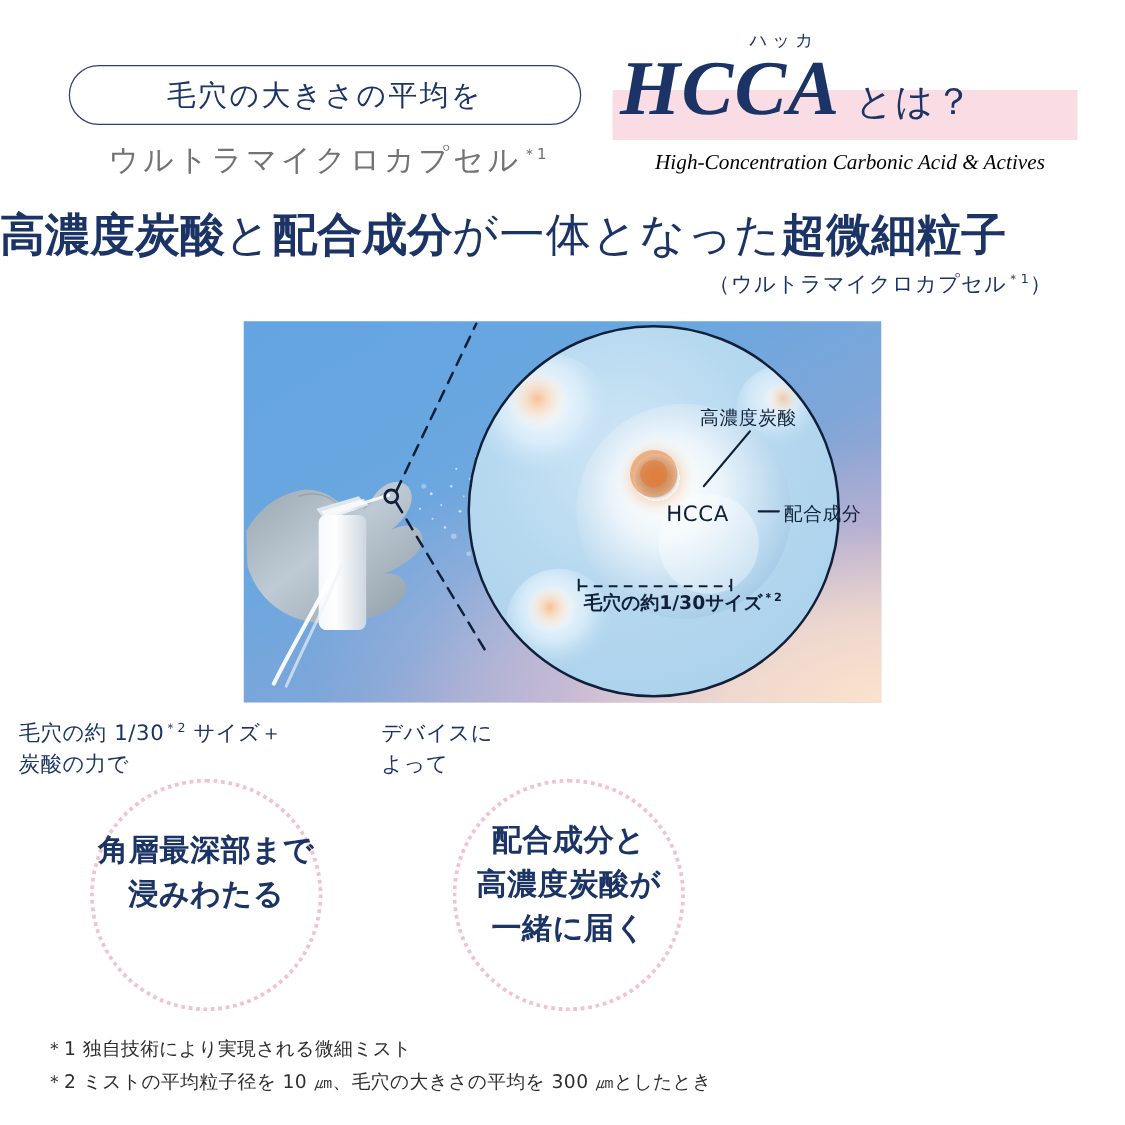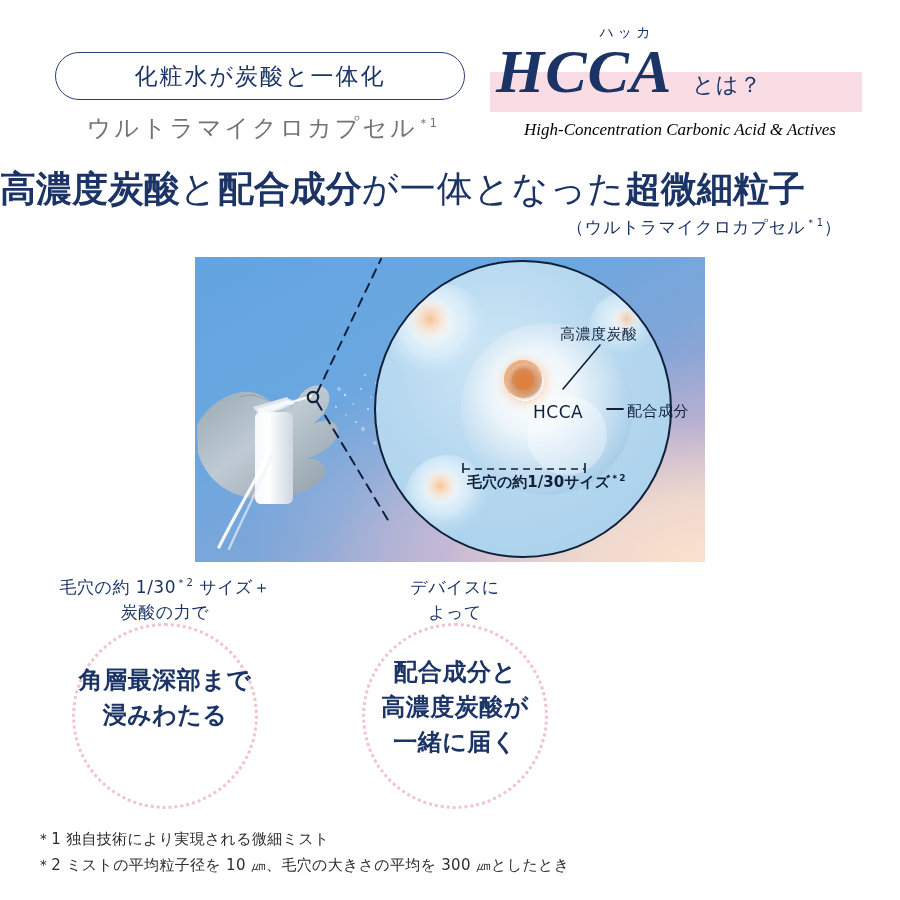--- a/index.html
+++ b/index.html
@@ -57,22 +57,22 @@
   }
   .hcca-mark{
     font-family:"Liberation Serif","DejaVu Serif",serif;
     font-style:italic;font-weight:700;
     font-size:62px;line-height:1;color:#1b3465;
     letter-spacing:1px;
     padding-left:6px;
   }
   .hcca-toha{
     font-family:"DejaVu Sans",sans-serif;
-    font-size:22px;color:#1b3465;font-weight:500;
-    letter-spacing:1px;margin-left:20px;
+    font-size:30px;color:#1b3465;font-weight:500;
+    letter-spacing:1px;margin-left:12px;
   }
   .hcca-sub{
     position:absolute;left:0px;top:96px;width:380px;
     text-align:center;
     font-family:"Liberation Serif","DejaVu Serif",serif;
     font-style:italic;font-size:17px;color:#000000;
     white-space:nowrap;letter-spacing:0px;
   }
 
   
@@ -123,21 +123,21 @@
   .b3{left:595px;}
   .dotted-circle{
     position:absolute;left:50%;top:48px;
     width:186px;height:186px;margin-left:-93px;
     border-radius:50%;
     border:3px dotted #f0c3ce;
     box-sizing:border-box;
   }
   .b-top{
     position:absolute;left:0;top:0;width:300px;
-    text-align:center;
+    text-align:left;
     font-family:"DejaVu Sans",sans-serif;
     font-size:17px;line-height:1.45;color:#1b3465;
     letter-spacing:.5px;
   }
   .b-top sup{font-size:10px;}
   .b-main{
     position:absolute;left:0;width:300px;
     text-align:center;
     font-family:"DejaVu Sans",sans-serif;
     font-weight:700;
@@ -158,21 +158,21 @@
   .footnote{white-space:nowrap;}
 </style>
 </head>
 <body>
 
 <div class="page">
 
   <div class="header">
 
     <div class="pill">
-      <span class="pill-label">化粧水が炭酸と一体化</span>
+      <span class="pill-label">毛穴の大きさの平均を</span>
     </div>
 
     <div class="ultra-line">
       <span>ウルトラマイクロカプセル</span><sup>＊1</sup>
     </div>
 
     <div class="hcca-block">
       <div class="ruby">ハッカ</div>
       <div class="hcca-band"></div>
       <div class="hcca-row">

